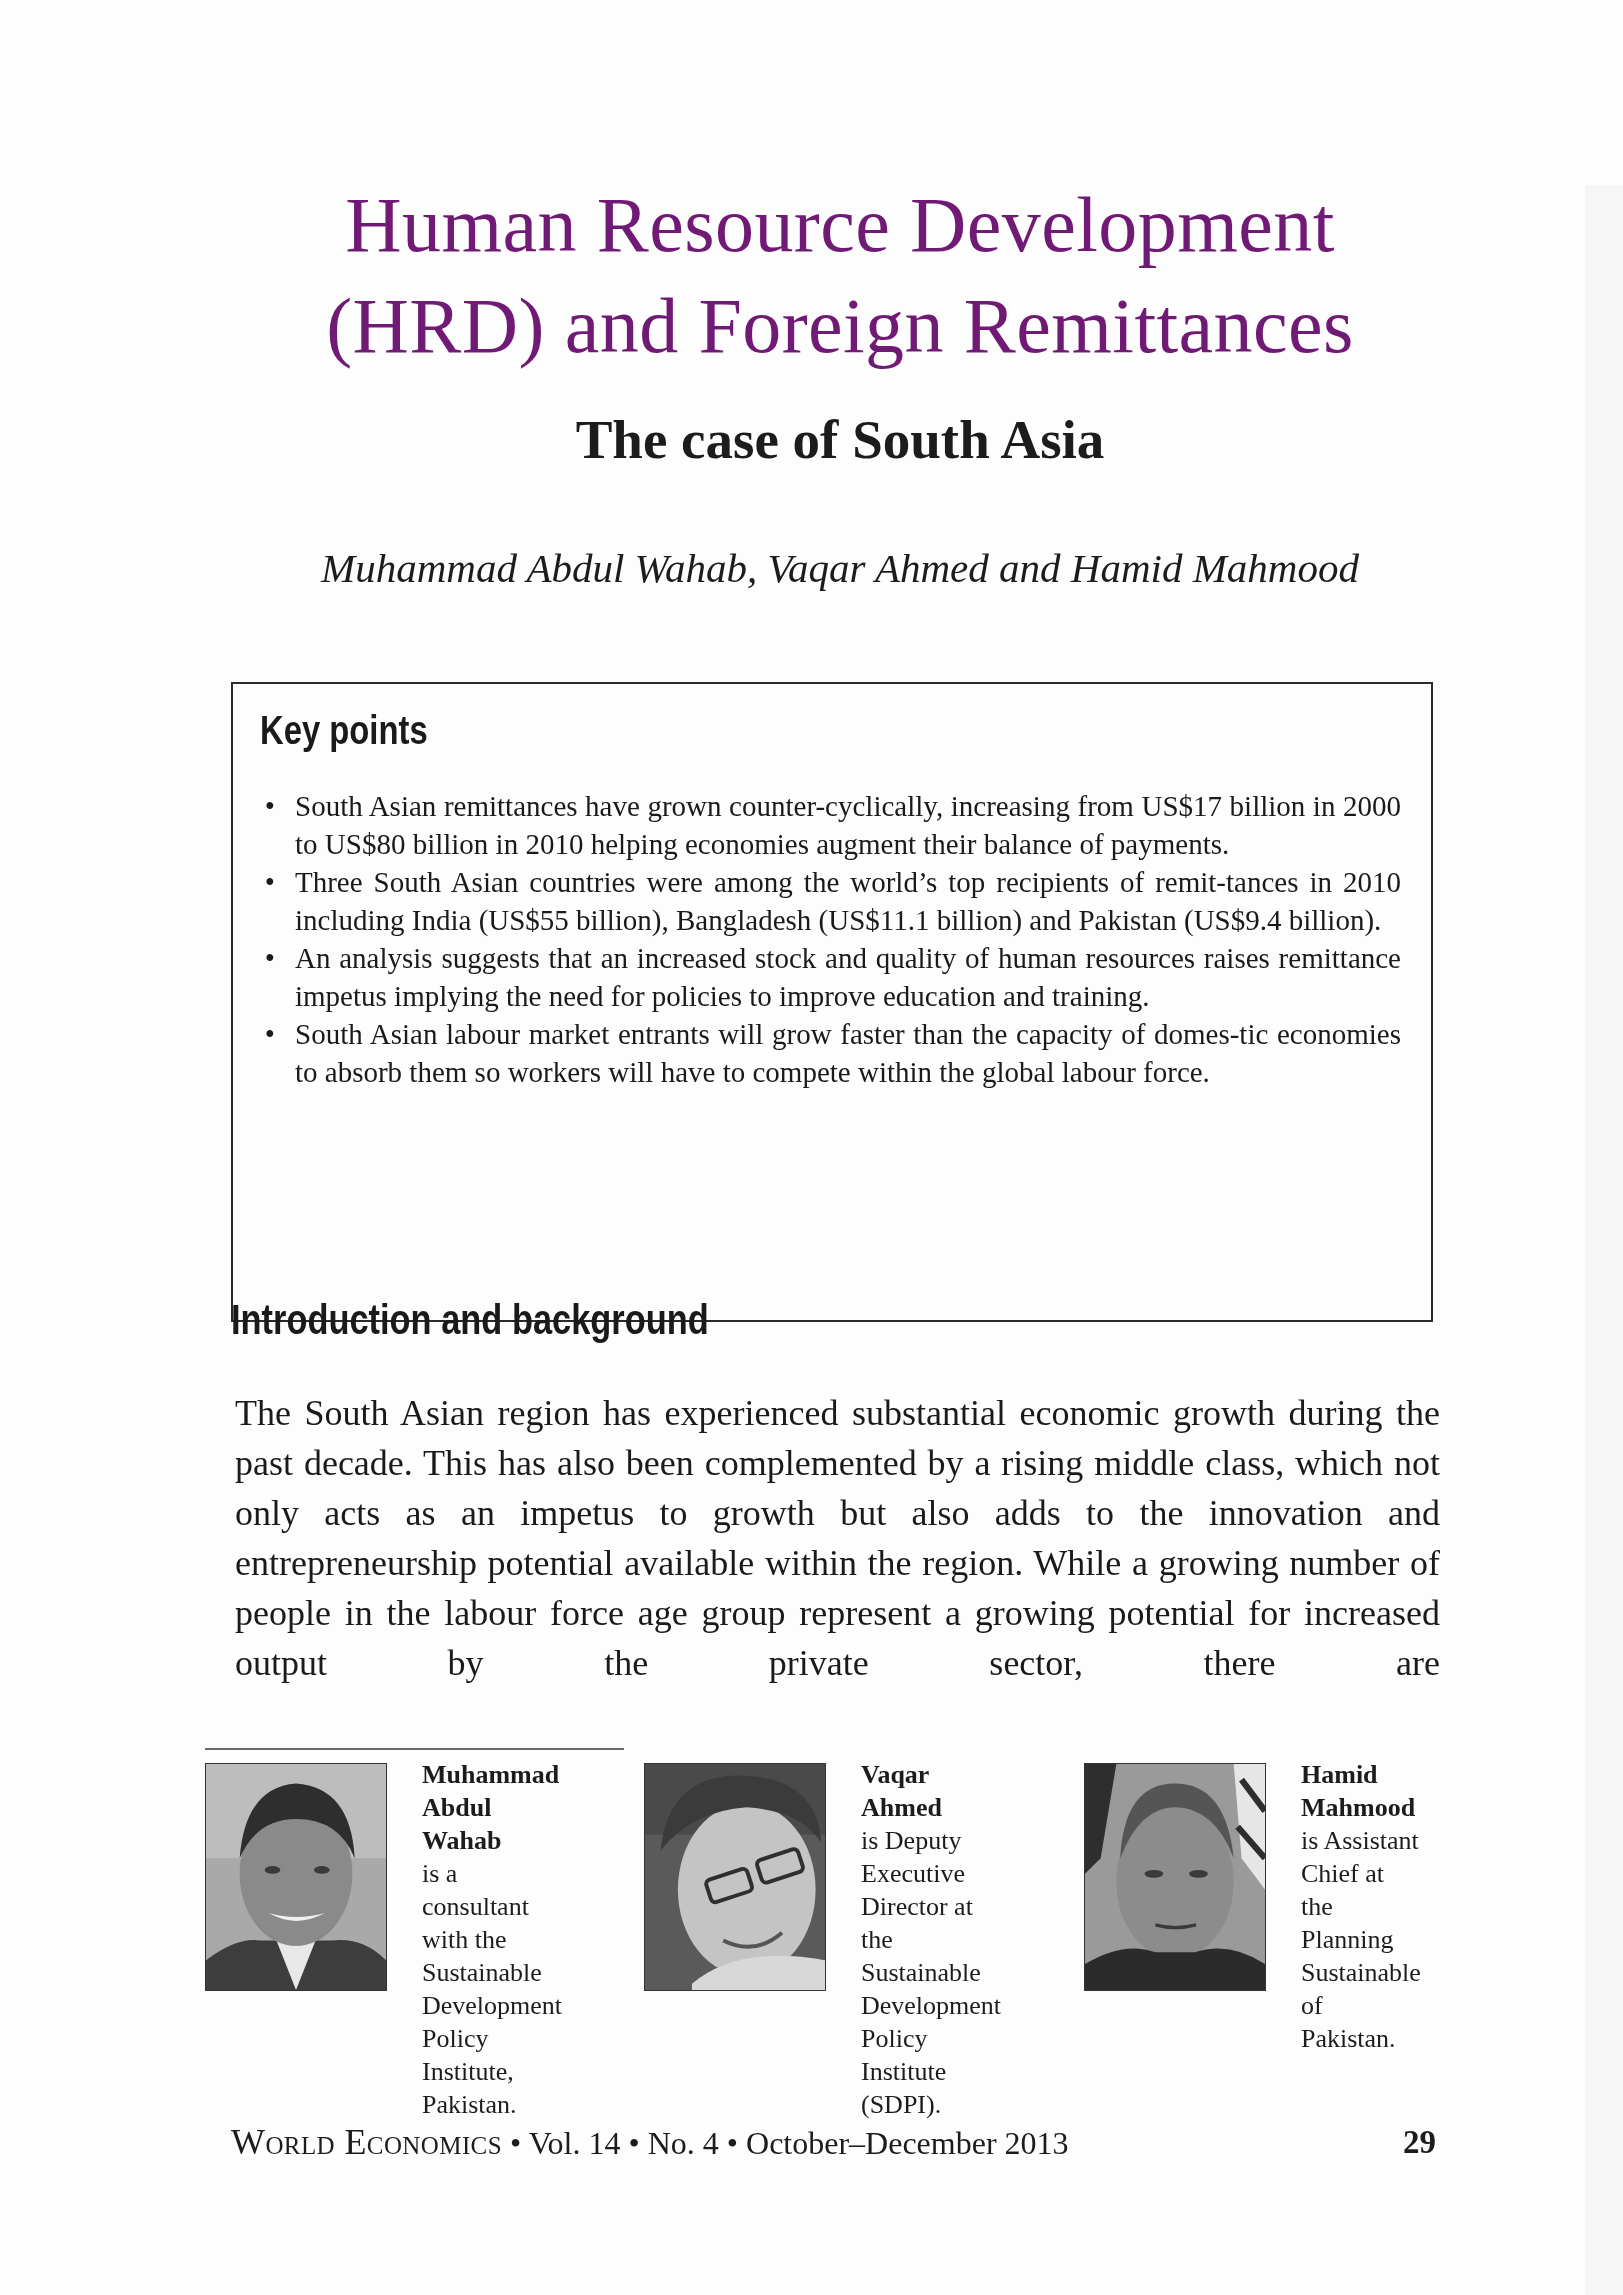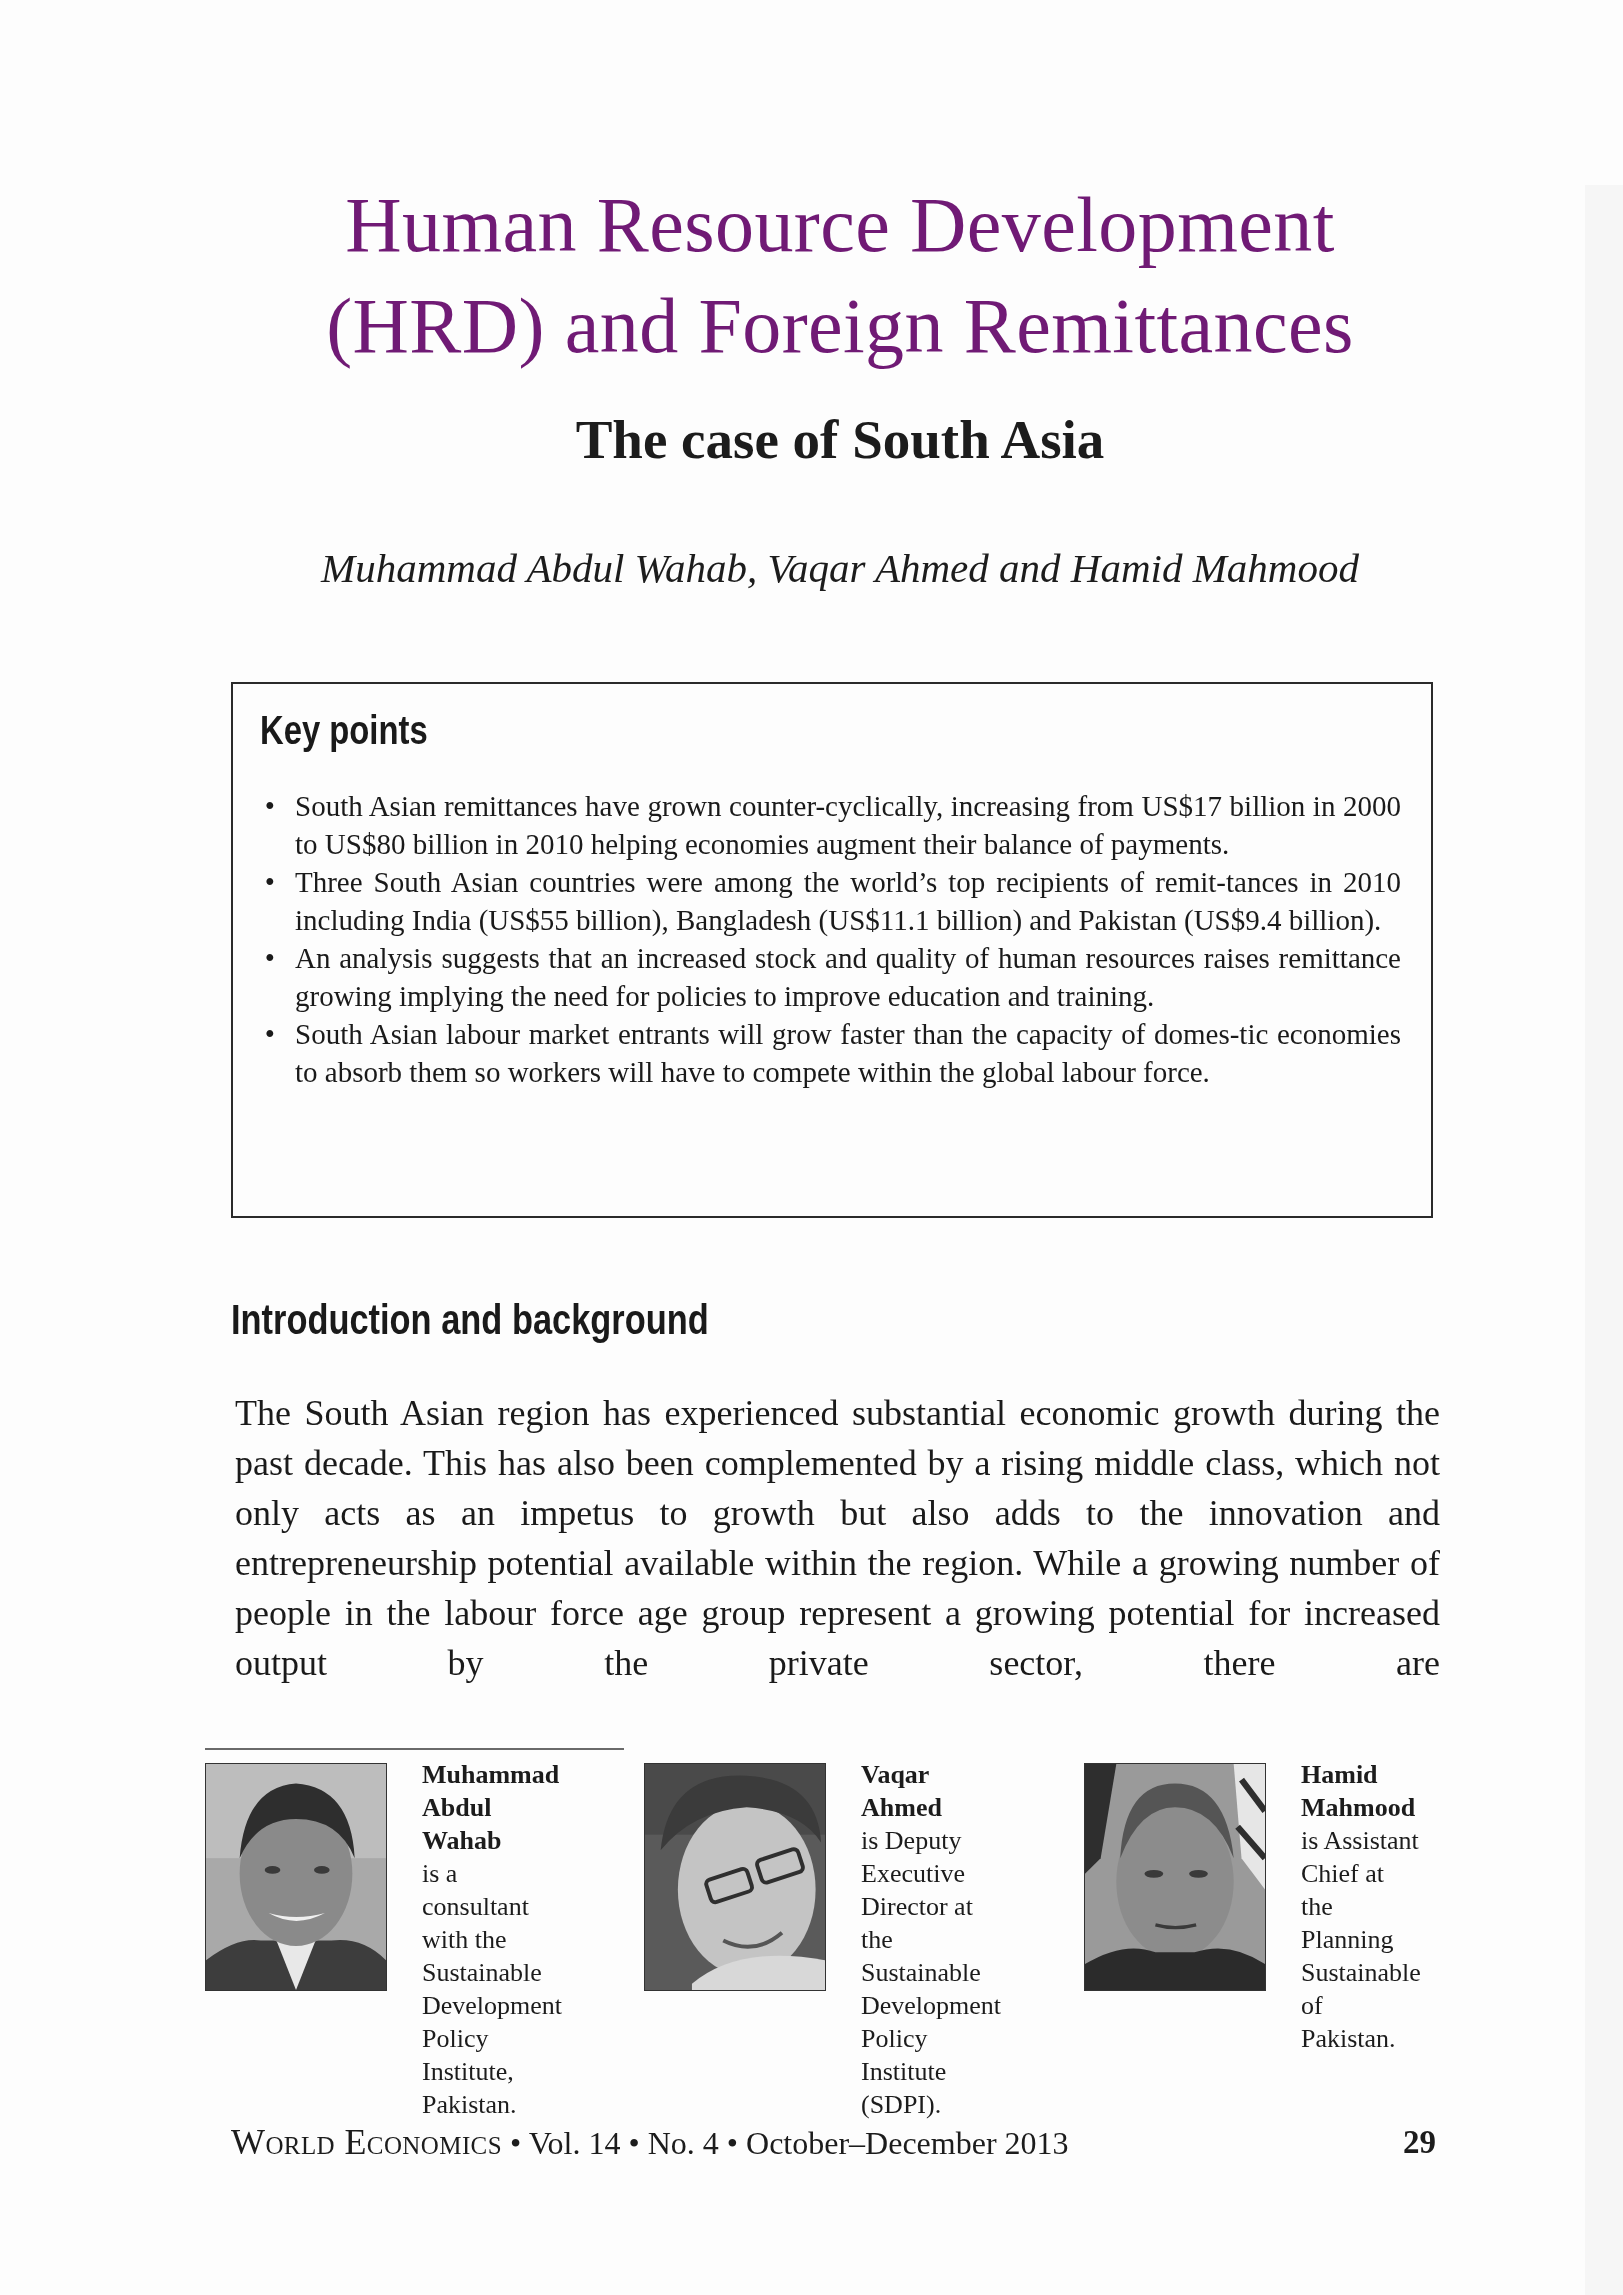--- a/index.html
+++ b/index.html
@@ -57,21 +57,21 @@
       font-style: italic;
       line-height: 55px;
       margin: 0;
       color: #1c1c1c;
     }
     .keybox {
       position: absolute;
       left: 231px;
       top: 682px;
       width: 1202px;
-      height: 536px;
+      height: 640px;
       border: 2.4px solid #2a2a2a;
       box-sizing: border-box;
     }
     .keybox-title {
       position: absolute;
       left: 27px;
       top: 22px;
       font-family: "Liberation Sans", "DejaVu Sans", sans-serif;
       font-weight: bold;
       font-size: 40px;
@@ -205,21 +205,21 @@
     <li>
       <span class="bullet">•</span>
       <span>South Asian remittances have grown counter-cyclically, increasing from US$17 billion in 2000 to US$80 billion in 2010 helping economies augment their balance of payments.</span>
     </li>
     <li>
       <span class="bullet">•</span>
       <span>Three South Asian countries were among the world’s top recipients of remit-tances in 2010 including India (US$55 billion), Bangladesh (US$11.1 billion) and Pakistan (US$9.4 billion).</span>
     </li>
     <li>
       <span class="bullet">•</span>
-      <span>An analysis suggests that an increased stock and quality of human resources raises remittance growing implying the need for policies to improve education and training.</span>
+      <span>An analysis suggests that an increased stock and quality of human resources raises remittance impetus implying the need for policies to improve education and training.</span>
     </li>
     <li>
       <span class="bullet">•</span>
       <span>South Asian labour market entrants will grow faster than the capacity of domes-tic economies to absorb them so workers will have to compete within the global labour force.</span>
     </li>
   </ul>
 </div>
 
 <h3 class="section-heading">Introduction and background</h3>
 

